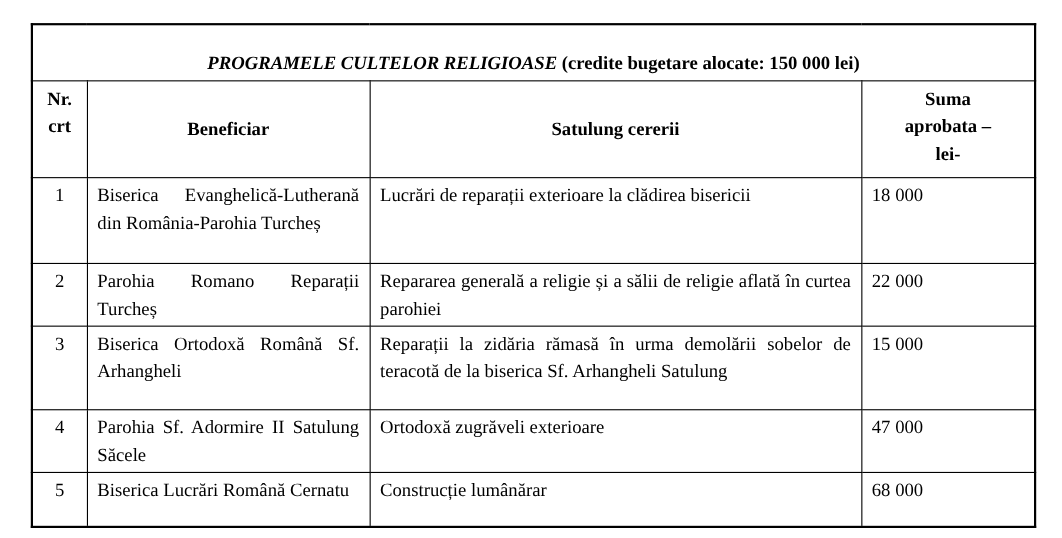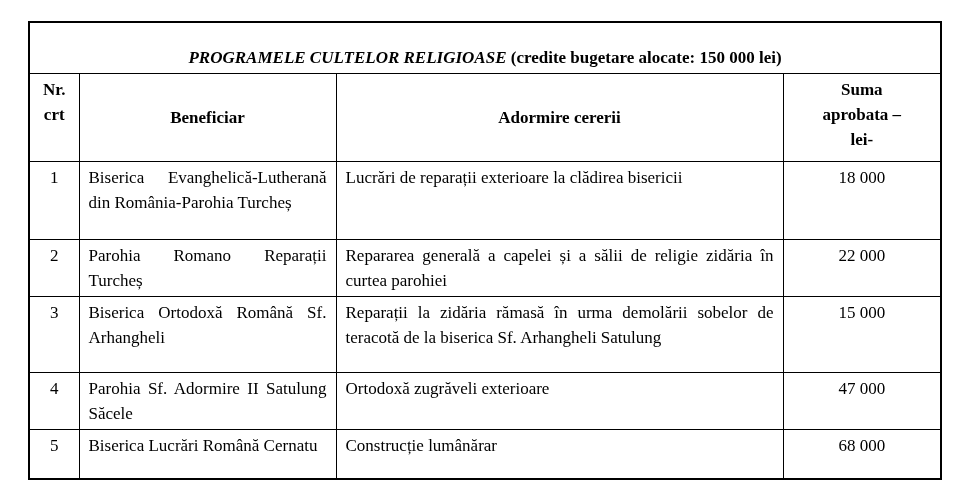--- a/index.html
+++ b/index.html
@@ -53,21 +53,21 @@
   
   .row-1 { height: 78px; }
   .row-2 { height: 54px; }
   .row-3 { height: 76px; }
   .row-4 { height: 50px; }
   .row-5 { height: 50px; }
   .body-row td { vertical-align: top; }
   .cell-nr { text-align: center; }
   .cell-beneficiar { text-align: justify; }
   .cell-obiect { text-align: justify; }
-  .cell-suma { text-align: center; white-space: nowrap; }
+  .cell-suma { white-space: nowrap; }
 </style>
 </head>
 <body>
 
 <table class="doc-table">
   <colgroup>
     <col style="width:50px">
     <col style="width:257px">
     <col style="width:447px">
     <col style="width:158px">
@@ -77,37 +77,37 @@
       <tr class="row-title">
     <td colspan="4" class="cell-title">
       <span class="title-emph">PROGRAMELE CULTELOR RELIGIOASE</span><span> (credite bugetare alocate: 150 000 lei)</span>
     </td>
   </tr>
 
   <tr class="row-head">
     <td class="va-top">Nr.
 crt</td>
     <td class="va-mid">Beneficiar</td>
-    <td class="va-mid">Adormire cererii</td>
+    <td class="va-mid">Satulung cererii</td>
     <td class="va-top">Suma
 aprobata –
 lei-</td>
   </tr>
 
   <tr class="body-row row-1">
     <td class="cell-nr">1</td>
     <td class="cell-beneficiar">Biserica Evanghelică-Lutherană din România-Parohia Turcheș</td>
     <td class="cell-obiect">Lucrări de reparații exterioare la clădirea bisericii</td>
     <td class="cell-suma">18 000</td>
   </tr>
 
   <tr class="body-row row-2">
     <td class="cell-nr">2</td>
     <td class="cell-beneficiar">Parohia Romano Reparații Turcheș</td>
-    <td class="cell-obiect">Repararea generală a capelei și a sălii de religie zidăria în curtea parohiei</td>
+    <td class="cell-obiect">Repararea generală a religie și a sălii de religie aflată în curtea parohiei</td>
     <td class="cell-suma">22 000</td>
   </tr>
 
   <tr class="body-row row-3">
     <td class="cell-nr">3</td>
     <td class="cell-beneficiar">Biserica Ortodoxă Română Sf. Arhangheli</td>
     <td class="cell-obiect">Reparații la zidăria rămasă în urma demolării sobelor de teracotă de la biserica Sf. Arhangheli Satulung</td>
     <td class="cell-suma">15 000</td>
   </tr>
 

